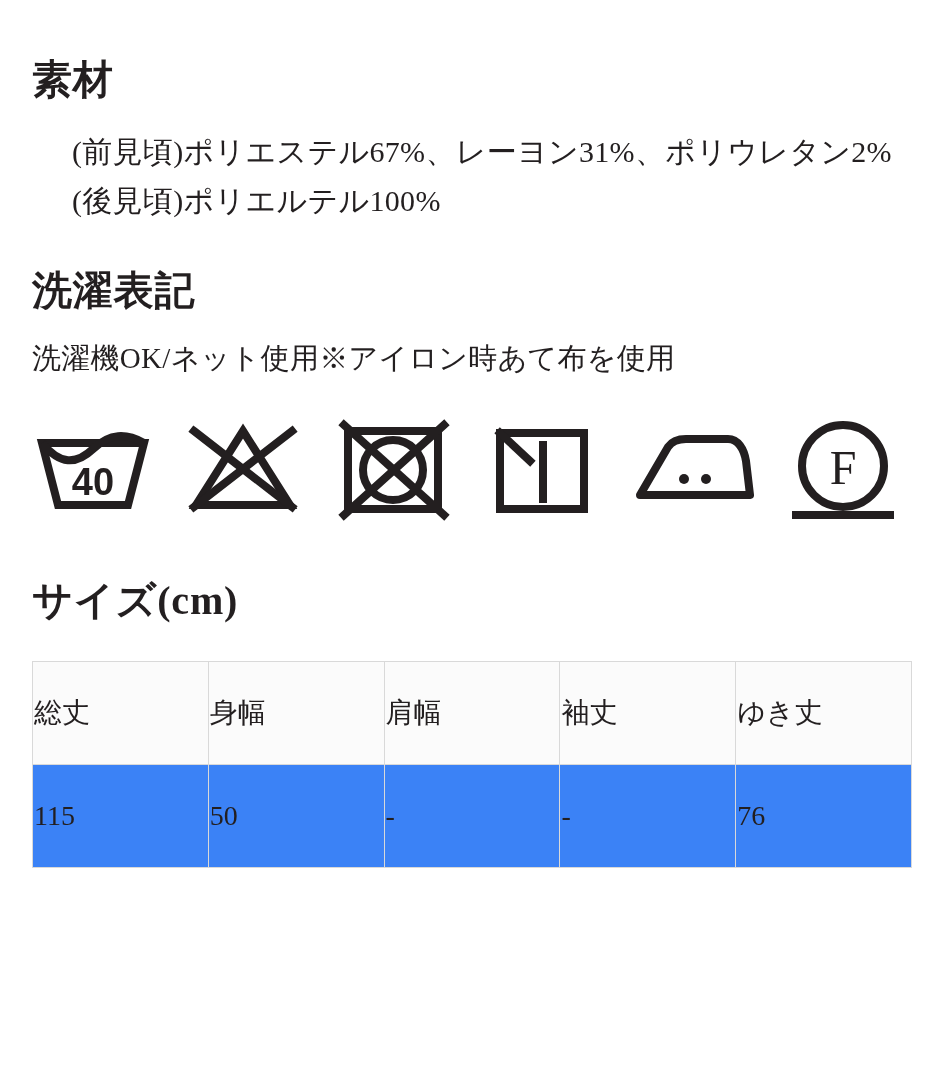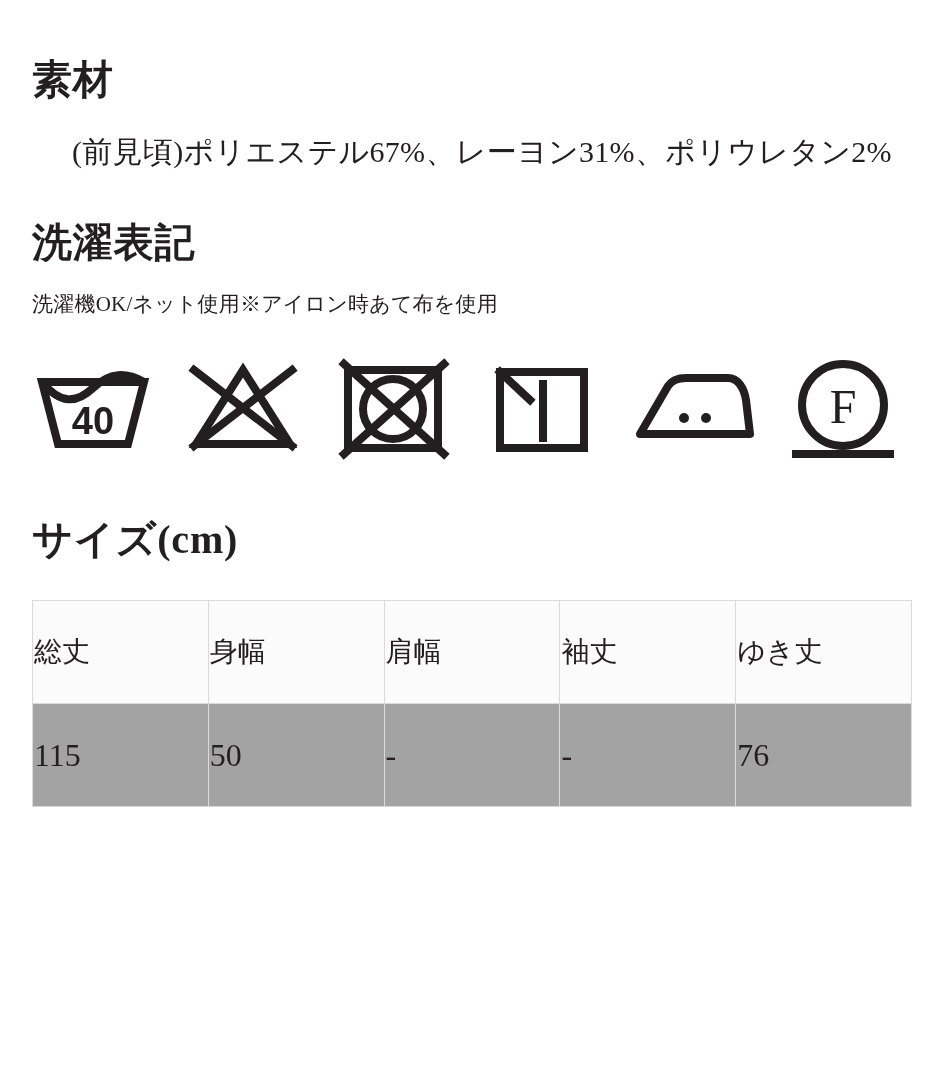--- a/index.html
+++ b/index.html
@@ -37,21 +37,21 @@
     font-size: 30px;
     line-height: 1.62;
     letter-spacing: 0.01em;
     white-space: nowrap;
     color: #231f20;
     margin-left: 40px;
   }
   #care-heading { margin-top: 42px; }
   .care-note {
     margin-top: 22px;
-    font-size: 21px;
+    font-size: 29px;
     line-height: 1.5;
     letter-spacing: 0.01em;
     white-space: nowrap;
     color: #231f20;
   }
   .care-symbols {
     margin-top: 28px;
     display: flex;
     align-items: flex-end;
     gap: 28px;
@@ -76,33 +76,34 @@
     font-weight: 400;
     color: #231f20;
   }
   table.size-table th {
     height: 100px;
     font-size: 28px;
     background: #fbfbfb;
   }
   table.size-table td {
     height: 100px;
-    font-size: 32px;
-    background: #a3a3a3;
+    font-size: 28px;
+    background: #3b82f6;
   }
 </style>
 </head>
 <body>
 
 <div class="page">
 
   <h2 class="section-heading" id="materials-heading">素材</h2>
 
   <div class="material-lines">
     <div class="material-line">(前見頃)ポリエステル67%、レーヨン31%、ポリウレタン2%</div>
+    <div class="material-line">(後見頃)ポリエルテル100%</div>
   </div>
 
   <h2 class="section-heading" id="care-heading">洗濯表記</h2>
 
   <div class="care-note">洗濯機OK/ネット使用※アイロン時あて布を使用</div>
 
   <div class="care-symbols">
 
     <div class="care-symbol">
       <svg viewBox="0 0 122 122" xmlns="http://www.w3.org/2000/svg">

